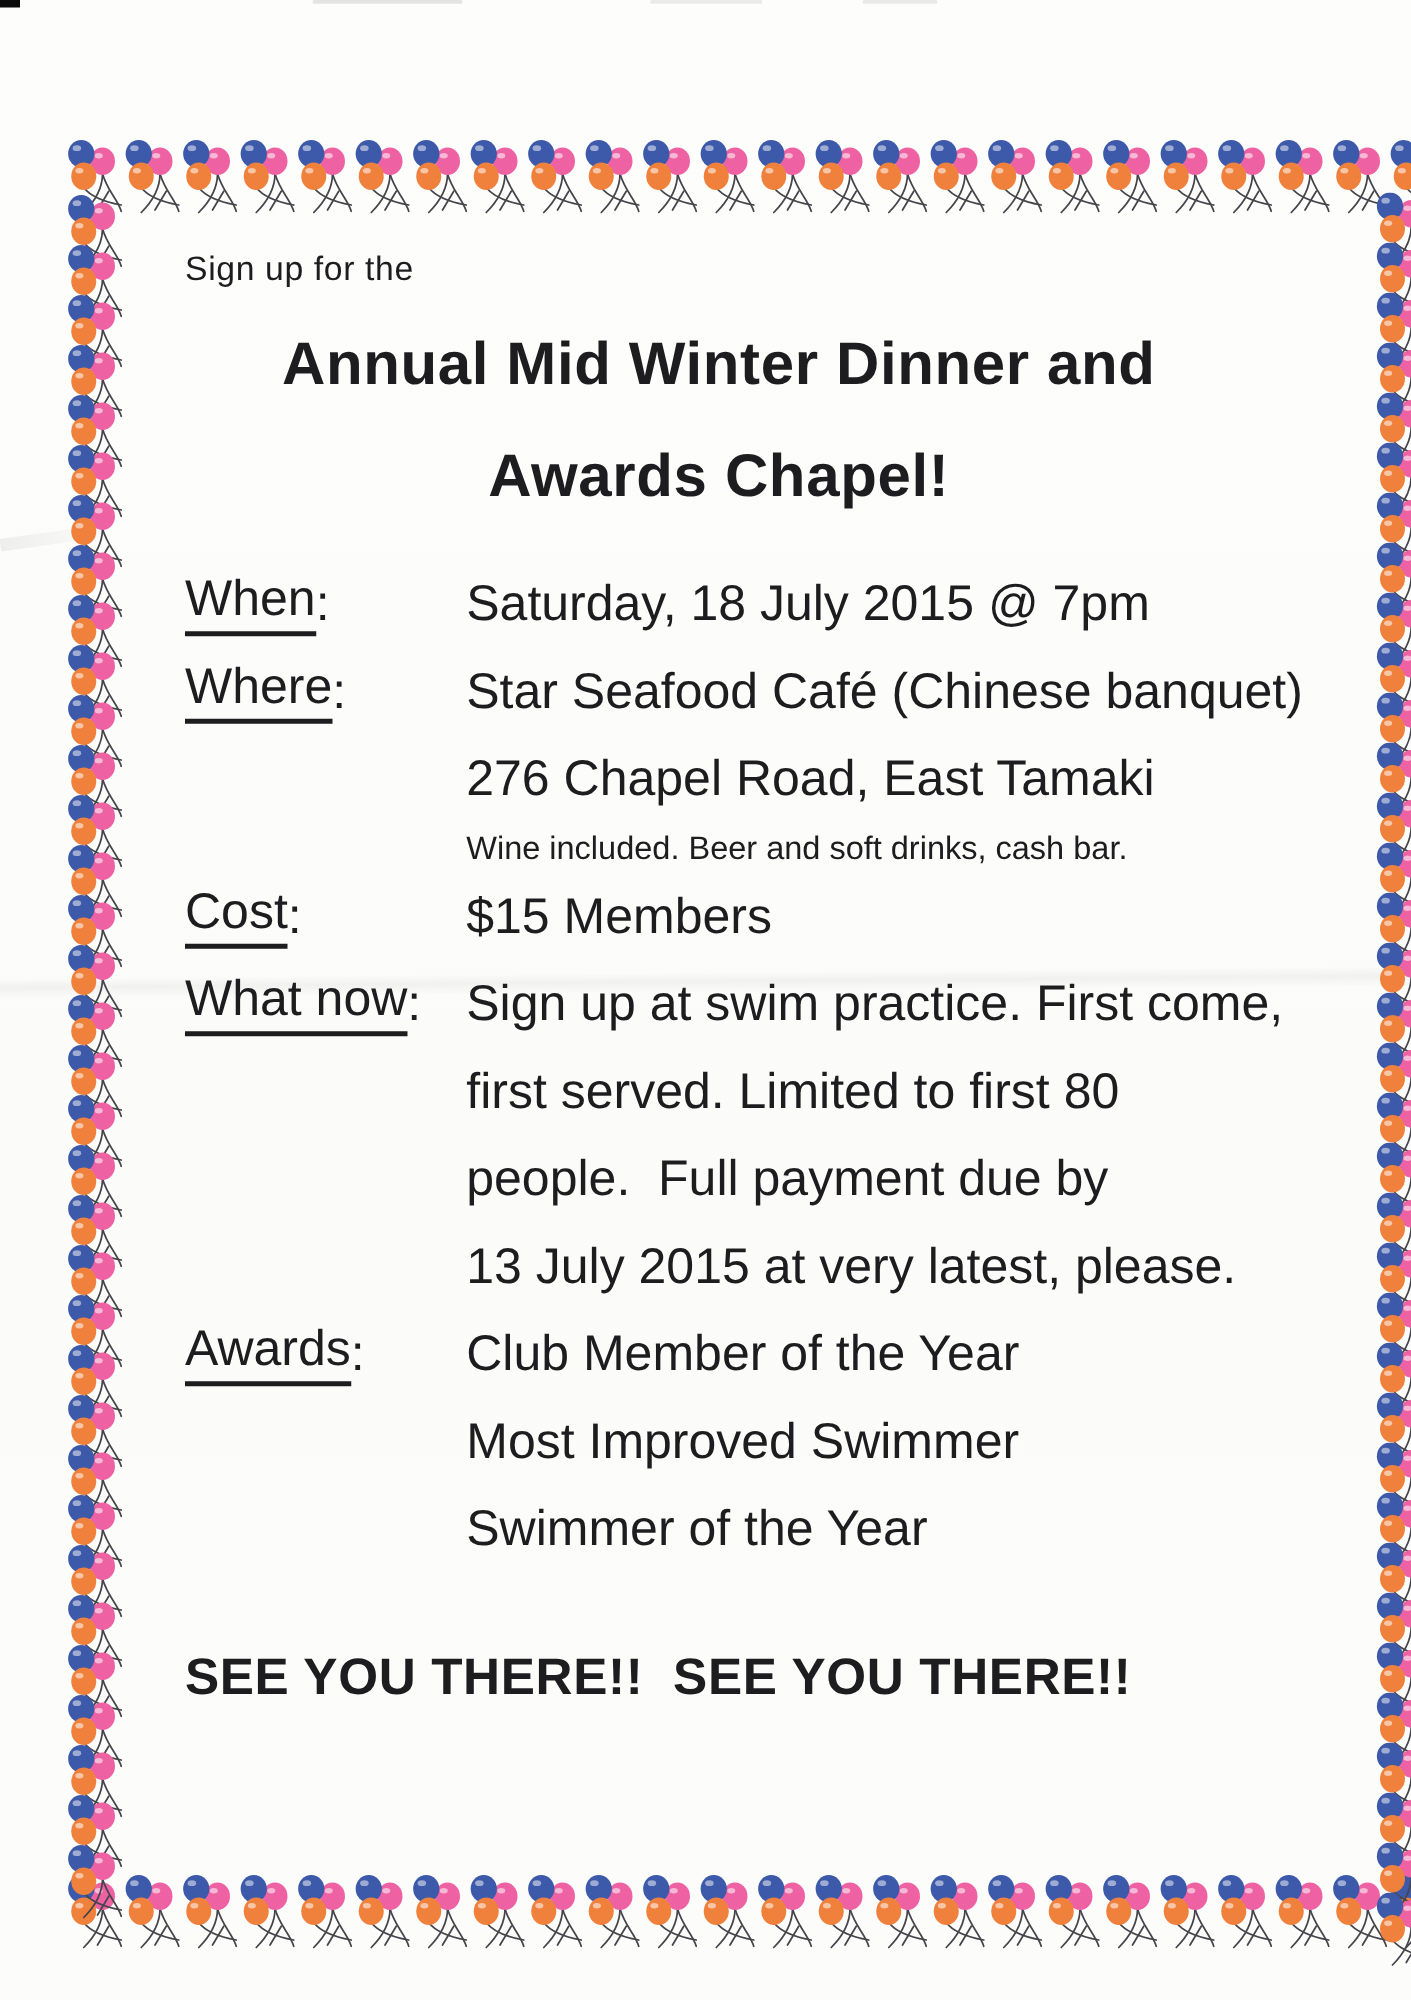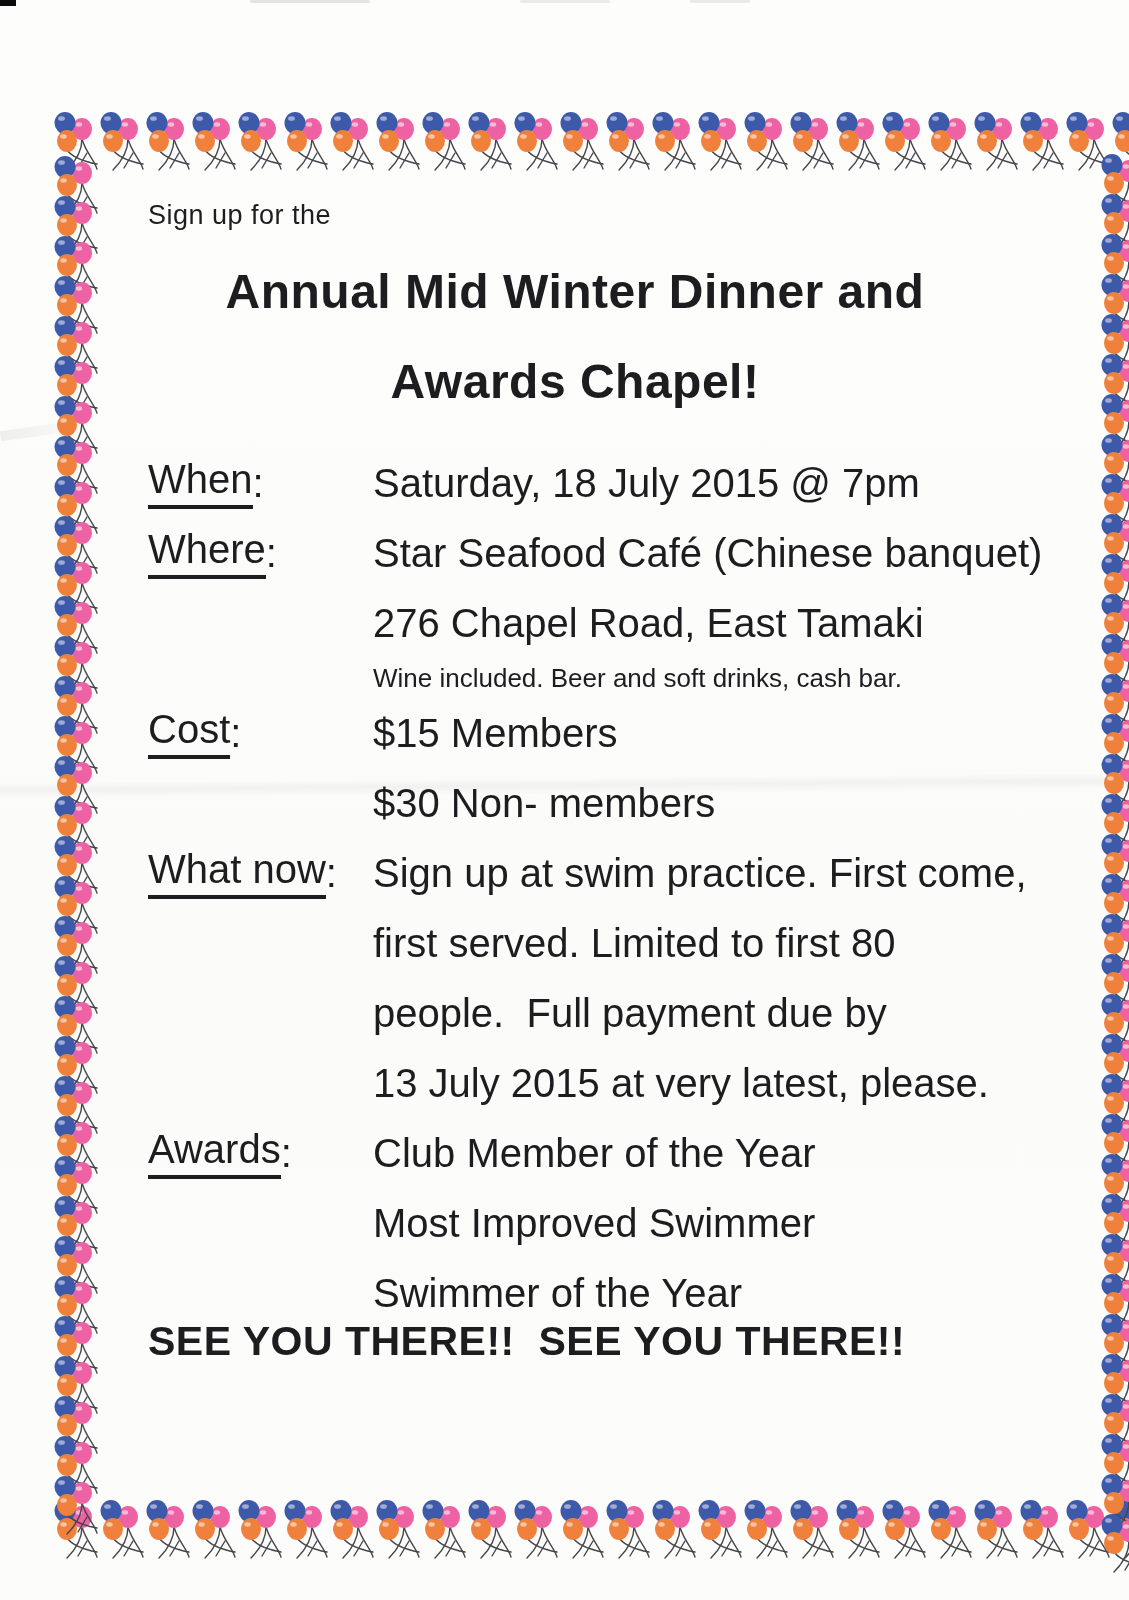--- a/index.html
+++ b/index.html
@@ -1722,21 +1722,20 @@
         <div class="lines">
           <div class="ln">Star Seafood Café (Chinese banquet)</div>
           <div class="ln">276 Chapel Road, East Tamaki</div>
           <div class="ln small">Wine included. Beer and soft drinks, cash bar.</div>
         </div>
       </div>
       <div class="row">
         <div class="lbl"><span class="u">Cost</span>:</div>
         <div class="lines">
           <div class="ln">$15 Members</div>
-          <div class="ln">$30 Non- members</div>
         </div>
       </div>
       <div class="row">
         <div class="lbl"><span class="u">What now</span>:</div>
         <div class="lines">
           <div class="ln">Sign up at swim practice. First come,</div>
           <div class="ln">first served. Limited to first 80</div>
           <div class="ln">people.  Full payment due by</div>
           <div class="ln">13 July 2015 at very latest, please.</div>
         </div>

